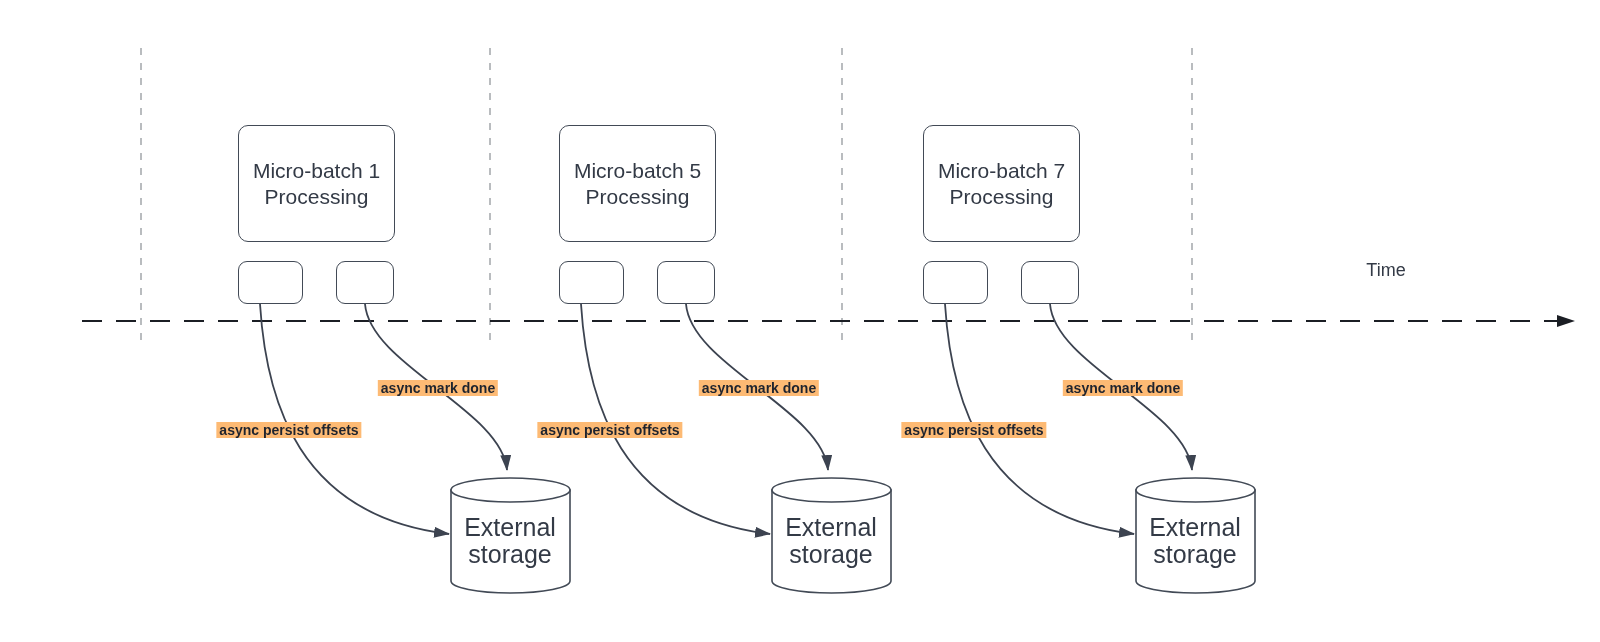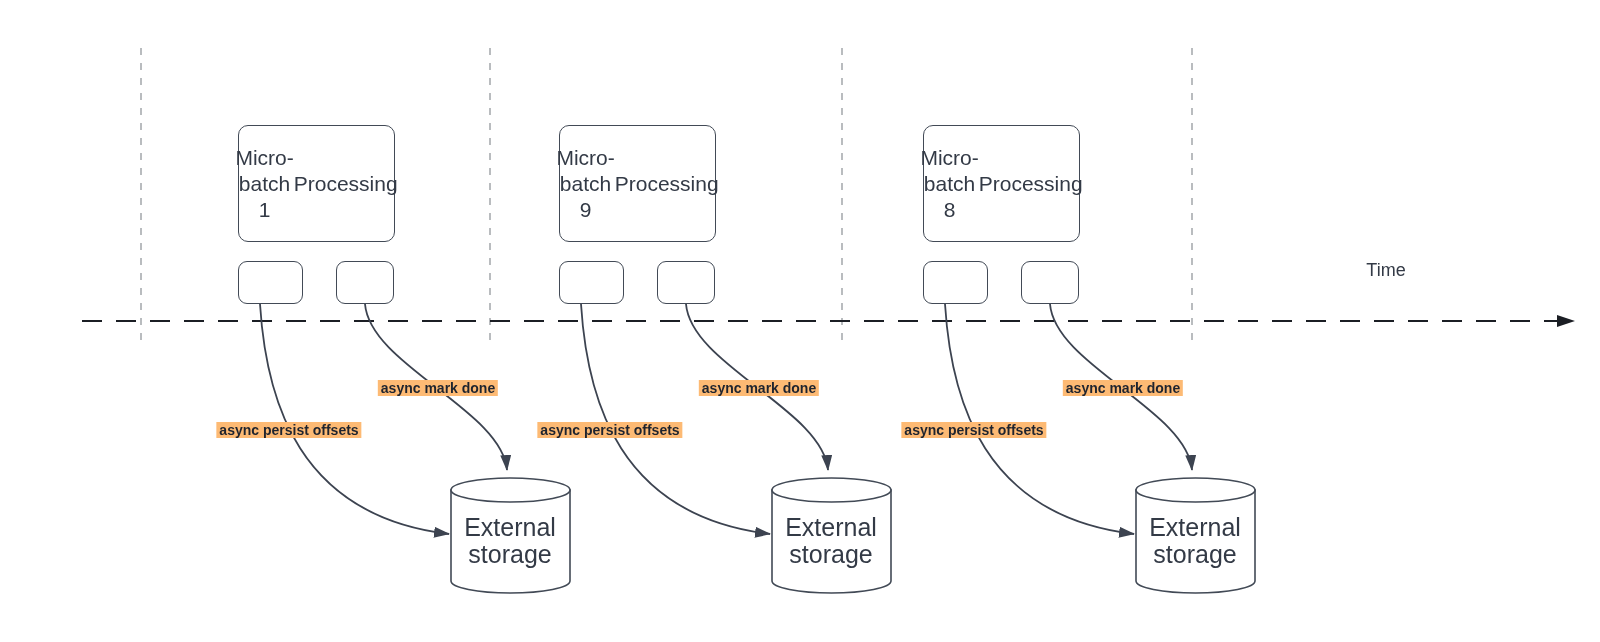--- a/index.html
+++ b/index.html
@@ -10,21 +10,21 @@
   #diagram-svg{position:absolute;left:0;top:0;}
   .gridline{stroke:var(--gridline,#a3a7ab);stroke-width:1.5;stroke-dasharray:7 8;fill:none;}
   .timeline{stroke:var(--timeline,#1b1e24);stroke-width:2.2;stroke-dasharray:20 14;fill:none;}
   .curve{stroke:var(--curve,#3c4350);stroke-width:1.8;fill:none;}
   .shape{stroke:var(--shape,#424a56);stroke-width:1.6;fill:#ffffff;}
   .abs{position:absolute;}
   .ctr{transform:translate(-50%,-50%);}
   .batch-box{
     box-sizing:border-box;width:157px;height:117px;
     border:1.6px solid var(--shape,#424a56);border-radius:10px;background:#fff;
-    display:flex;flex-direction:row;align-items:center;justify-content:center;
+    display:flex;flex-direction:column;align-items:center;justify-content:center;
     text-align:center;font-size:21px;line-height:26px;color:var(--text,#333a46);
   }
   .small-box{
     box-sizing:border-box;height:43px;
     border:1.6px solid var(--shape,#424a56);border-radius:9px;background:#fff;
   }
   .curve-label{
     font-size:14px;font-weight:bold;color:var(--label,#1f242e);
     background:#fdba74;padding:0 3px;white-space:nowrap;
   }
@@ -80,34 +80,34 @@
     <div class="abs small-box" style="width: 65px; left: 238px; top: 261px;"></div>
     <div class="abs small-box" style="width: 58px; left: 336px; top: 261px;"></div>
     <div class="abs ctr curve-label" style="left: 289px; top: 430px;">async persist offsets</div>
     <div class="abs ctr curve-label" style="left: 438px; top: 388px;">async mark done</div>
     <div class="abs ctr storage-label" style="left: 510px; top: 541px;">
       <span class="lbl-line">External</span>
       <span class="lbl-line">storage</span>
     </div>
 
     <div class="abs batch-box" style="left: 559px; top: 125px;">
-      <span>Micro-batch 9</span>
+      <span>Micro-batch 5</span>
       <span>Processing</span>
     </div>
     <div class="abs small-box" style="width: 65px; left: 559px; top: 261px;"></div>
     <div class="abs small-box" style="width: 58px; left: 657px; top: 261px;"></div>
     <div class="abs ctr curve-label" style="left: 610px; top: 430px;">async persist offsets</div>
     <div class="abs ctr curve-label" style="left: 759px; top: 388px;">async mark done</div>
     <div class="abs ctr storage-label" style="left: 831px; top: 541px;">
       <span class="lbl-line">External</span>
       <span class="lbl-line">storage</span>
     </div>
 
     <div class="abs batch-box" style="left: 923px; top: 125px;">
-      <span>Micro-batch 8</span>
+      <span>Micro-batch 7</span>
       <span>Processing</span>
     </div>
     <div class="abs small-box" style="width: 65px; left: 923px; top: 261px;"></div>
     <div class="abs small-box" style="width: 58px; left: 1021px; top: 261px;"></div>
     <div class="abs ctr curve-label" style="left: 974px; top: 430px;">async persist offsets</div>
     <div class="abs ctr curve-label" style="left: 1123px; top: 388px;">async mark done</div>
     <div class="abs ctr storage-label" style="left: 1195px; top: 541px;">
       <span class="lbl-line">External</span>
       <span class="lbl-line">storage</span>
     </div>

